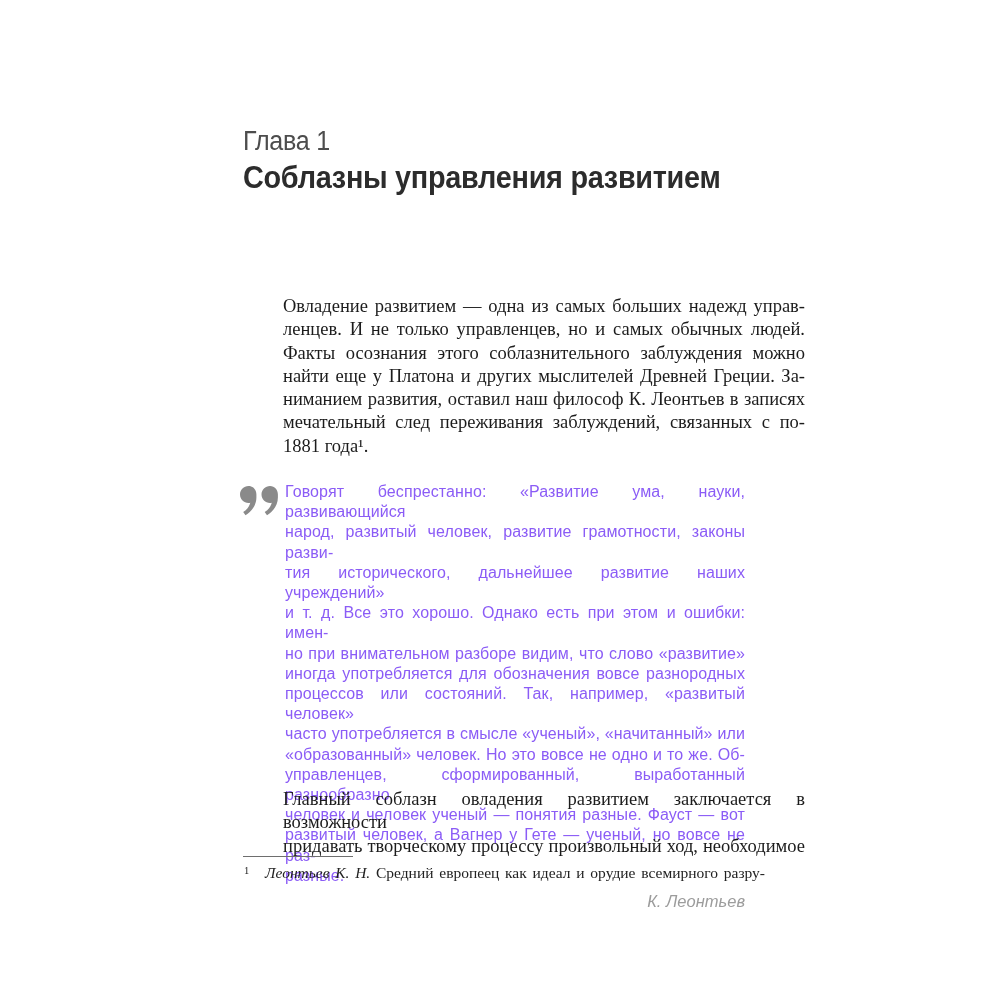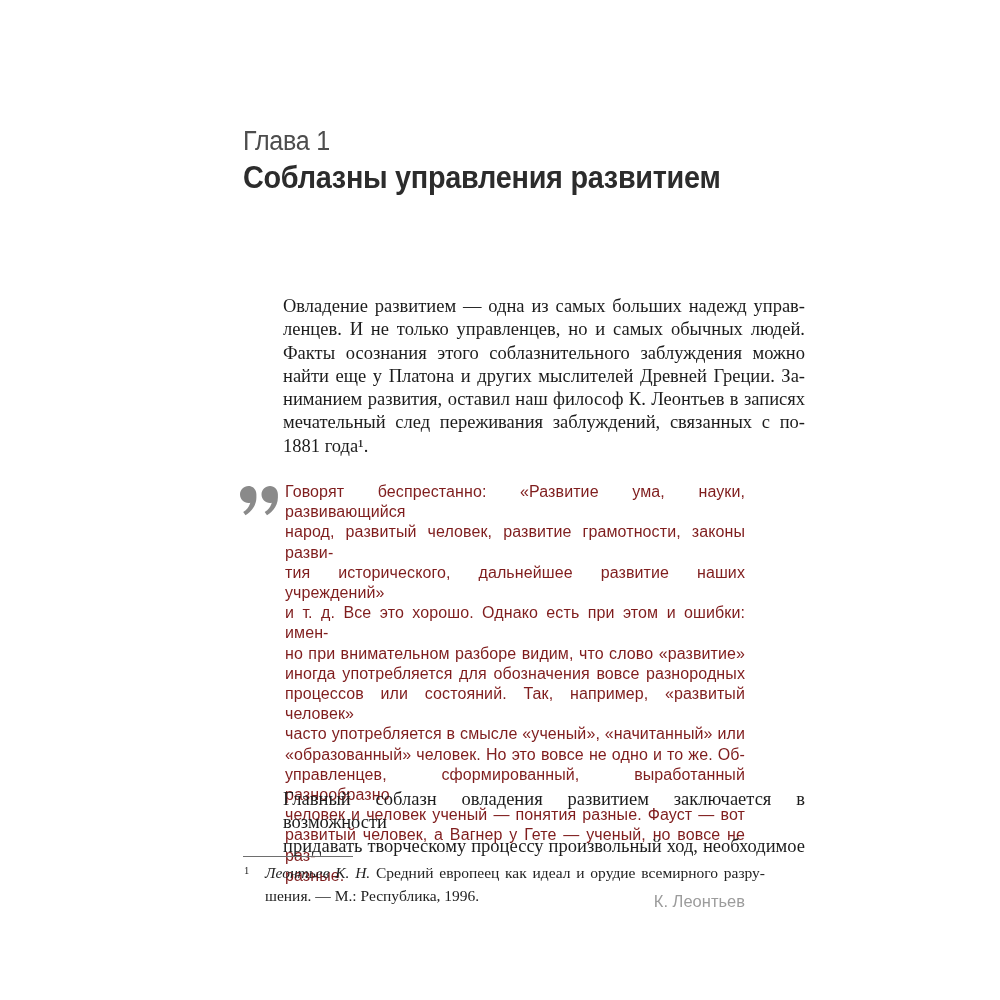--- a/index.html
+++ b/index.html
@@ -36,27 +36,27 @@
   .par2{top:788px;}
   .quote-block{
     position:absolute;top:482px;left:42px;width:460px;
   }
   .quote-icon{
     position:absolute;left:-45px;top:4px;width:40px;height:30px;
   }
   .quote-icon svg{display:block;}
   .quote-text{
     font-family:"Liberation Sans", sans-serif;
-    font-size:16px;line-height:20.2px;color:#7f1d1d;
+    font-size:16px;line-height:20.2px;color:#8b5cf6;
     letter-spacing:0.1px;
   }
   .quote-attribution{
     margin-top:6px;
     font-family:"Liberation Sans", sans-serif;
-    font-size:16.5px;color:#9c9c9c;
+    font-style:italic;font-size:16.5px;color:#9c9c9c;
     text-align:right;
   }
   .footnote{
     position:absolute;top:856px;left:0;width:522px;
   }
   .footnote-rule{
     width:110px;height:0;border-top:1.6px solid #6e6e6e;margin-bottom:5px;
   }
   .footnote-body{
     position:relative;padding-left:22px;
@@ -120,18 +120,17 @@
     <div class="body-par par2">
         <div class="tline">Главный соблазн овладения развитием заключается в возможности</div>
         <div class="tline">придавать творческому процессу произвольный ход, необходимое</div>
       </div>
 
     <div class="footnote">
       <div class="footnote-rule"></div>
       <div class="footnote-body">
         <span class="footnote-marker">1</span>
         <div class="tline"><span class="fn-author">Леонтьев К. Н.</span><span> Средний европеец как идеал и орудие всемирного разру-</span></div>
-        <div class="tline tline-end">шения. — М.: Республика, 1996.</div>
       </div>
     </div>
 
   </div>
 </div>
 
 </body></html>

